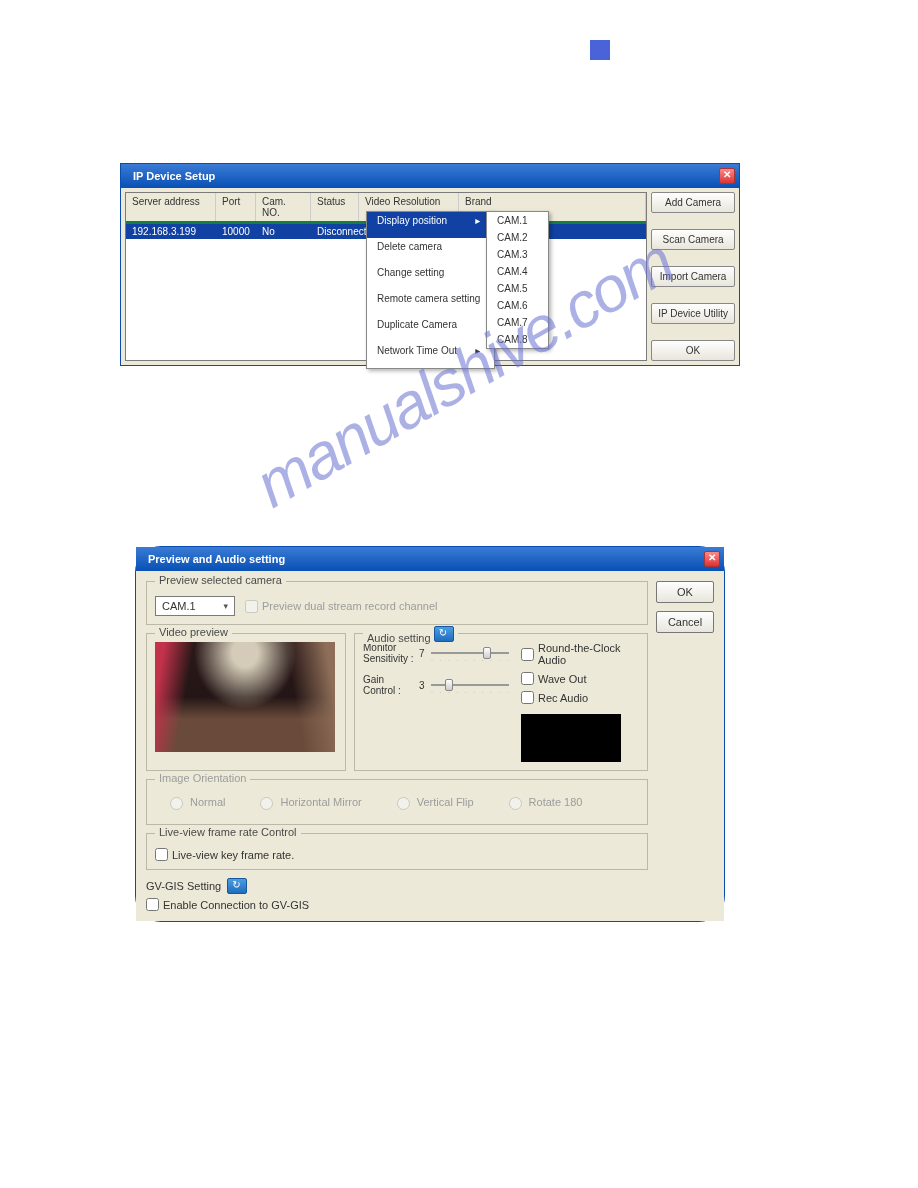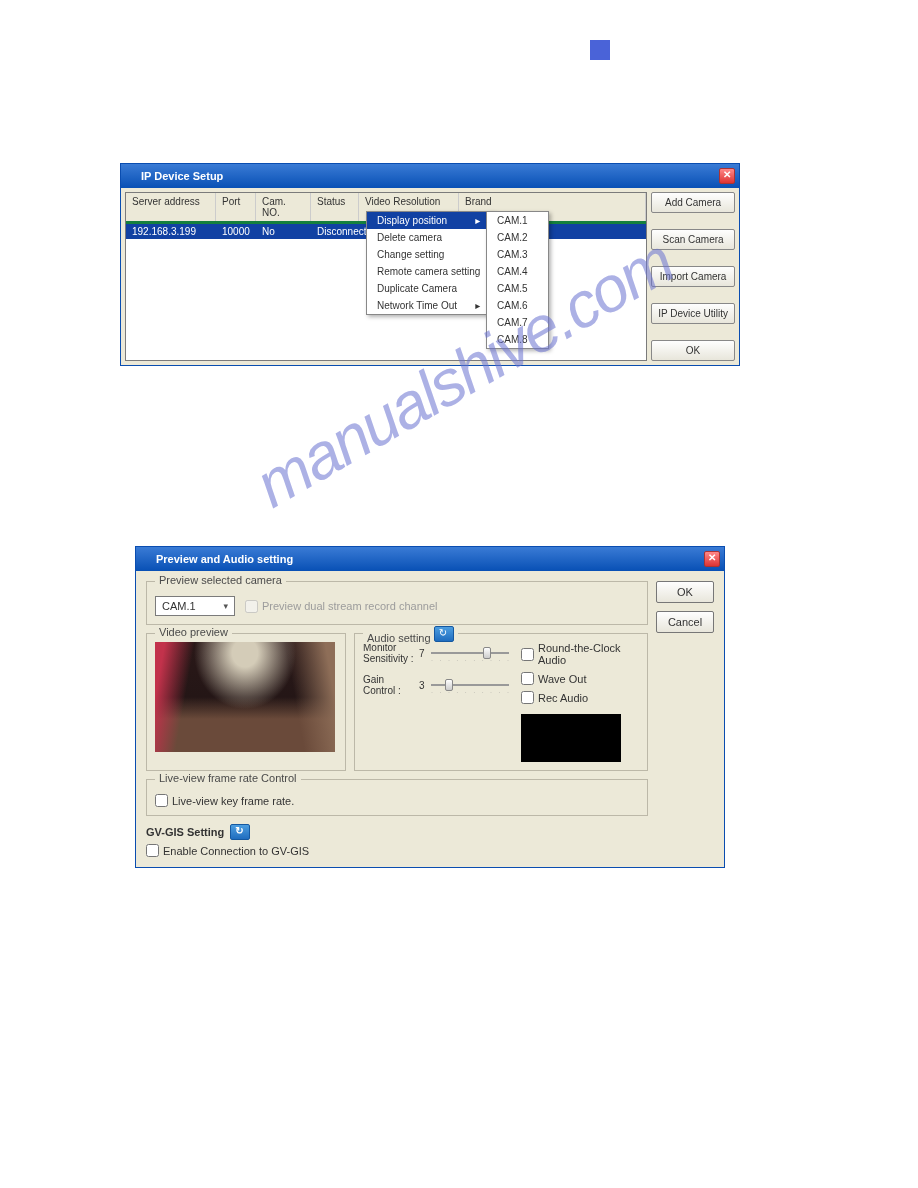--- a/index.html
+++ b/index.html
@@ -1,42 +1,42 @@
 <!DOCTYPE html>
 <html><head>
 <meta charset="utf-8">
 <style>
   * { box-sizing: border-box; font-family: Tahoma, Arial, sans-serif; }
   body { margin: 0; padding: 40px 50px; background: #fff; font-size: 12px; color: #333; }
   .page-marker { display: inline-block; width: 20px; height: 20px; background: #4a63d8; margin-left: 540px; }
 
   .win { border: 1px solid #0a4db0; margin-top: 100px; width: 620px; margin-left: 70px; }
-  .titlebar { display: flex; align-items: center; justify-content: space-between; background: linear-gradient(to bottom, #3a7bd5, #0850b5); color: #fff; font-weight: bold; font-size: 11px; padding: 4px 4px 4px 20px; }
+  .titlebar { display: flex; align-items: center; justify-content: space-between; background: linear-gradient(to bottom, #3a7bd5, #0850b5); color: #fff; font-weight: bold; font-size: 11px; padding: 4px 4px 4px 12px; }
   .closebtn { width: 16px; height: 16px; background: linear-gradient(to bottom, #f88, #d33); border: 1px solid #a33; position: relative; border-radius: 2px; }
   .closebtn::before { content: "✕"; color: #fff; font-size: 10px; position: absolute; top: 0; left: 3px; }
   .win-body { background: #ece9d8; padding: 4px; }
 
   .ipdev-inner { display: flex; gap: 4px; }
   .grid-area { flex: 1; background: #fff; border: 1px solid #7b7b7b; position: relative; }
   .colheaders { display: flex; background: #ece9d8; border-bottom: 3px solid #15803d; }
   .colheaders div { font-size: 10px; padding: 3px 6px; border-right: 1px solid #ccc; }
   .row1 { display: flex; background: #1141a3; color: #fff; font-size: 10px; }
   .row1 div { padding: 2px 6px; }
   .ctx-menu { position: absolute; top: 18px; left: 240px; background: #fff; border: 1px solid #888; box-shadow: 2px 2px 4px rgba(0,0,0,0.3); font-size: 10px; }
-  .ctx-menu .mi { padding: 3px 14px 3px 10px; white-space: nowrap; }
+  .ctx-menu .mi { padding: 3px 14px 12px 10px; white-space: nowrap; }
   .ctx-menu .mi.hl { background: #1141a3; color: #fff; }
   .sub-menu { position: absolute; top: 18px; left: 360px; background: #fff; border: 1px solid #888; box-shadow: 2px 2px 4px rgba(0,0,0,0.3); font-size: 10px; }
   .sub-menu .mi { padding: 3px 20px 3px 10px; }
   .side-btns { display: flex; flex-direction: column; gap: 16px; }
   .wbtn { background: linear-gradient(to bottom, #fefefe, #e8e6db); border: 1px solid #888; border-radius: 2px; font-size: 10px; padding: 4px 6px; text-align: center; min-width: 78px; }
 
   .watermark { position: relative; height: 170px; }
   .watermark-text { position: absolute; top: -30px; right: 170px; color: #6a72d1; font-size: 64px; font-family: Arial; font-style: italic; opacity: 0.55; transform: rotate(-30deg); letter-spacing: -2px; }
 
-  .win2 { width: 590px; margin-left: 85px; margin-top: 10px; }
+  .win2 { width: 590px; margin-left: 85px; margin-top: 10px; border-radius: 26px; }
   .win2 .win-body { padding: 10px; }
   .group { border: 1px solid #bcb8a8; margin-bottom: 8px; padding: 8px; position: relative; }
   .group-title { position: absolute; top: -8px; left: 8px; background: #ece9d8; padding: 0 4px; font-size: 11px; color: #4a4a4a; }
   .top-row { display: flex; gap: 8px; }
   .top-left { flex: 1; }
   .row-flex { display: flex; align-items: center; gap: 10px; margin-top: 6px; }
   .combo { background: #fff; border: 1px solid #7b7b7b; font-size: 11px; width: 80px; height: 20px; display: inline-flex; align-items: center; padding: 0 6px; justify-content: space-between; }
   .combo::after { content: "▾"; color: #555; font-size: 9px; }
   .cb { display: flex; align-items: center; gap: 4px; font-size: 11px; }
   .cb input { margin: 0; }
@@ -60,21 +60,21 @@
   .slider-val { width: 12px; }
   .slider-track { position: relative; width: 78px; height: 16px; }
   .slider-track::before { content:""; position:absolute; top:7px; left:0; right:0; height:2px; background:#999; }
   .slider-thumb { position:absolute; top:2px; width:8px; height:12px; background:linear-gradient(to bottom,#fefefe,#ccc); border:1px solid #888; border-radius:2px; }
   .ticks { position:absolute; top:12px; left:0; right:0; display:flex; justify-content:space-between; font-size:6px; color:#888; }
   .rcol { display: flex; flex-direction: column; gap: 6px; margin-left: 12px; }
   .blackbox { width: 100px; height: 48px; background: #000; margin-top: 4px; }
   .right-btns { display: flex; flex-direction: column; gap: 8px; }
   .btn3d { background: linear-gradient(to bottom, #fefefe, #e8e6db); border: 1px solid #777; border-radius: 2px; font-size: 11px; padding: 4px 0; text-align: center; width: 58px; }
   .orient-row { display: flex; gap: 30px; padding: 6px 10px; }
-  .section-label { font-size: 11px; margin-bottom: 4px; display: flex; align-items: center; gap: 6px; font-weight: bold; }
+  .section-label { font-size: 11px; margin-bottom: 4px; display: flex; align-items: center; gap: 6px; }
 </style>
 </head>
 <body>
 
 
 
 <div class="page-marker"></div>
 
 
 <div class="win">
@@ -220,20 +220,41 @@
                 <label class="cb">
                     <input type="checkbox" style="">
                     <span>Rec Audio</span>
                   </label>
                 <div class="blackbox"></div>
               </div>
             </div>
           </div>
         </div>
 
+        <div class="group">
+          <div class="group-title" style="color:#9c9c9c">Image Orientation</div>
+          <div class="orient-row">
+            <label class="rd disabled">
+                <input type="radio" disabled="" style="">
+                <span>Normal</span>
+              </label>
+            <label class="rd disabled">
+                <input type="radio" disabled="" style="">
+                <span>Horizontal Mirror</span>
+              </label>
+            <label class="rd disabled">
+                <input type="radio" disabled="" style="">
+                <span>Vertical Flip</span>
+              </label>
+            <label class="rd disabled">
+                <input type="radio" disabled="" style="">
+                <span>Rotate 180</span>
+              </label>
+          </div>
+        </div>
 
         <div class="group">
           <div class="group-title">Live-view frame rate Control</div>
           <label class="cb" style="margin-top:6px">
               <input type="checkbox" style="">
               <span>Live-view key frame rate.</span>
             </label>
         </div>
 
         <div class="section-label">

